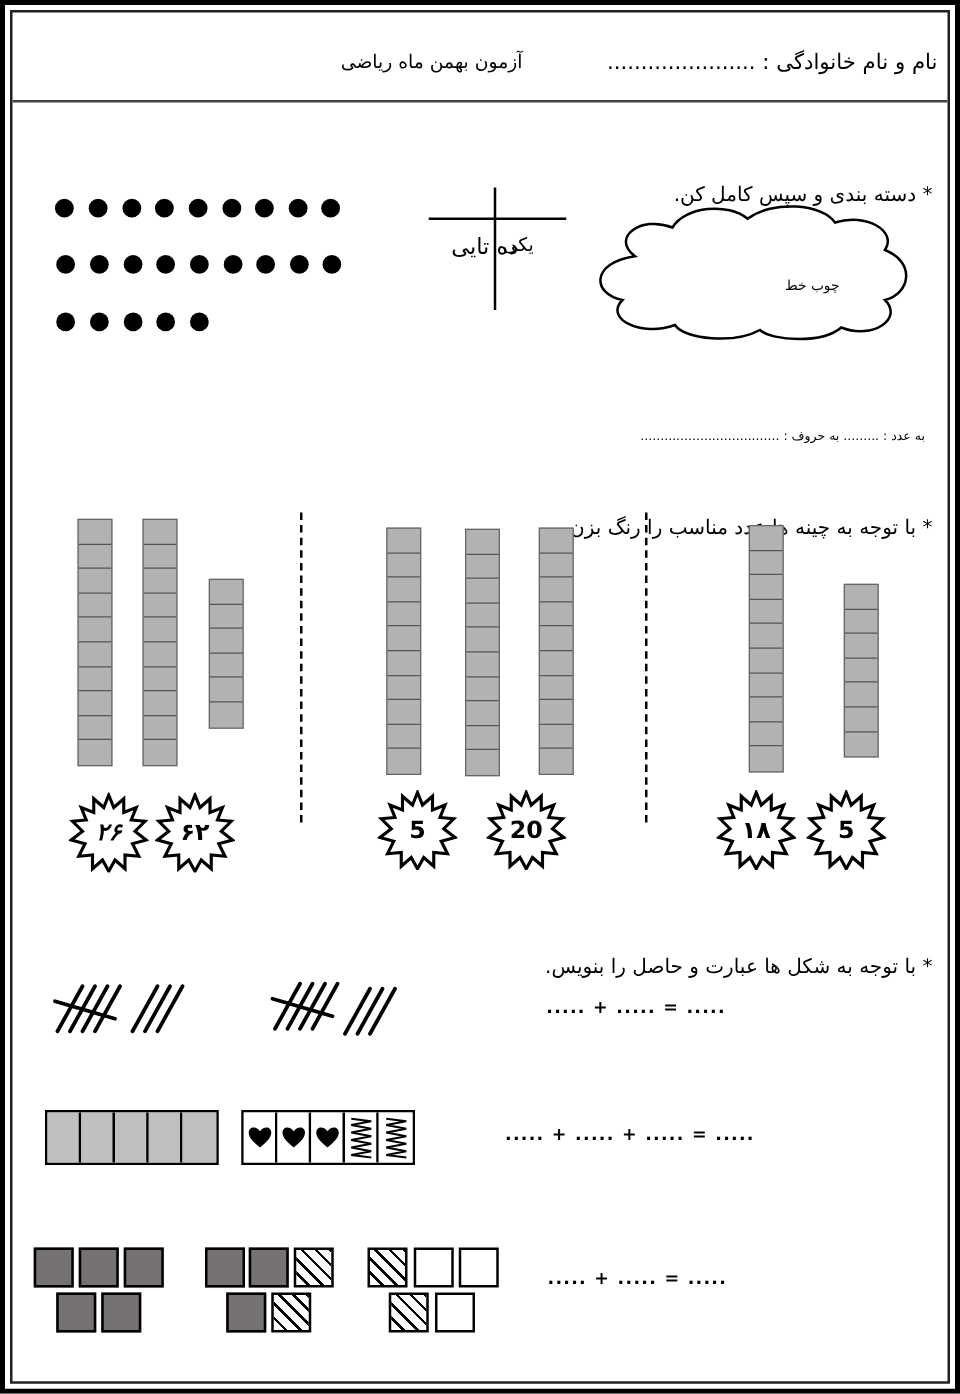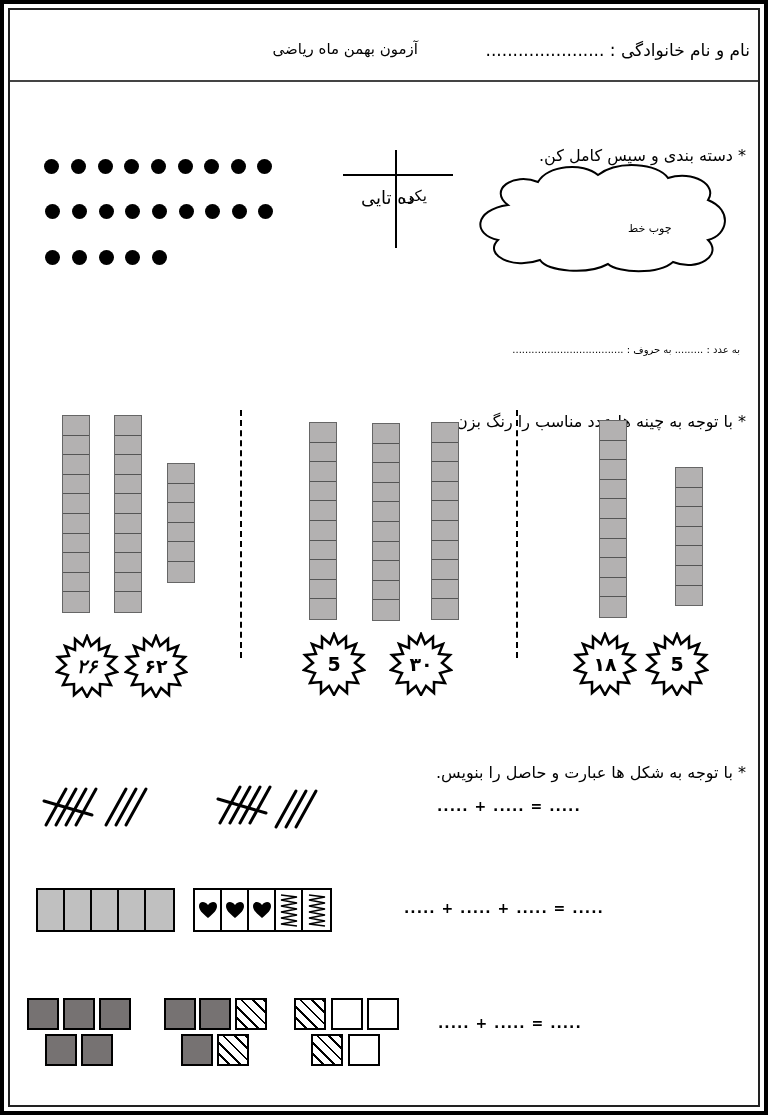--- a/index.html
+++ b/index.html
@@ -195,21 +195,21 @@
       <use href="#star"></use>
     </svg><span>۲۶</span></div>
 <div class="burst" style="left:124px; top:634px;"><svg width="64" height="64">
       <use href="#star"></use>
     </svg><span>۶۲</span></div>
 <div class="burst" style="left:302px; top:632px;"><svg width="64" height="64">
       <use href="#star"></use>
     </svg><span>5</span></div>
 <div class="burst" style="left:389px; top:632px;"><svg width="64" height="64">
       <use href="#star"></use>
-    </svg><span>۳۰</span></div>
+    </svg><span>20</span></div>
 <div class="burst" style="left:573px; top:632px;"><svg width="64" height="64">
       <use href="#star"></use>
     </svg><span>۱۸</span></div>
 <div class="burst" style="left:645px; top:632px;"><svg width="64" height="64">
       <use href="#star"></use>
     </svg><span>5</span></div>
 
 <div class="abs q-title rtl" style="right:22px; top:727px;">* با توجه به شکل ها عبارت و حاصل را بنویس.</div>
 
 <svg class="abs" style="left:40px; top:785px;" width="290" height="45">

